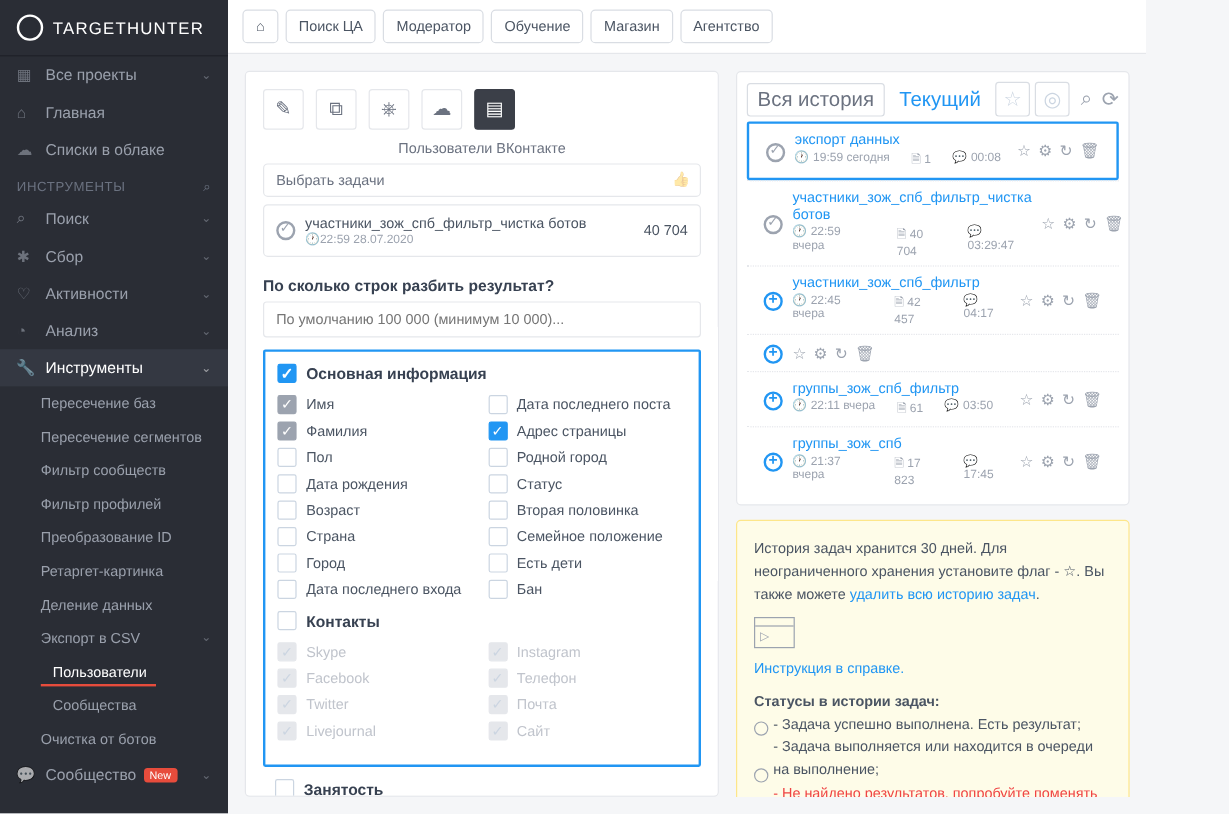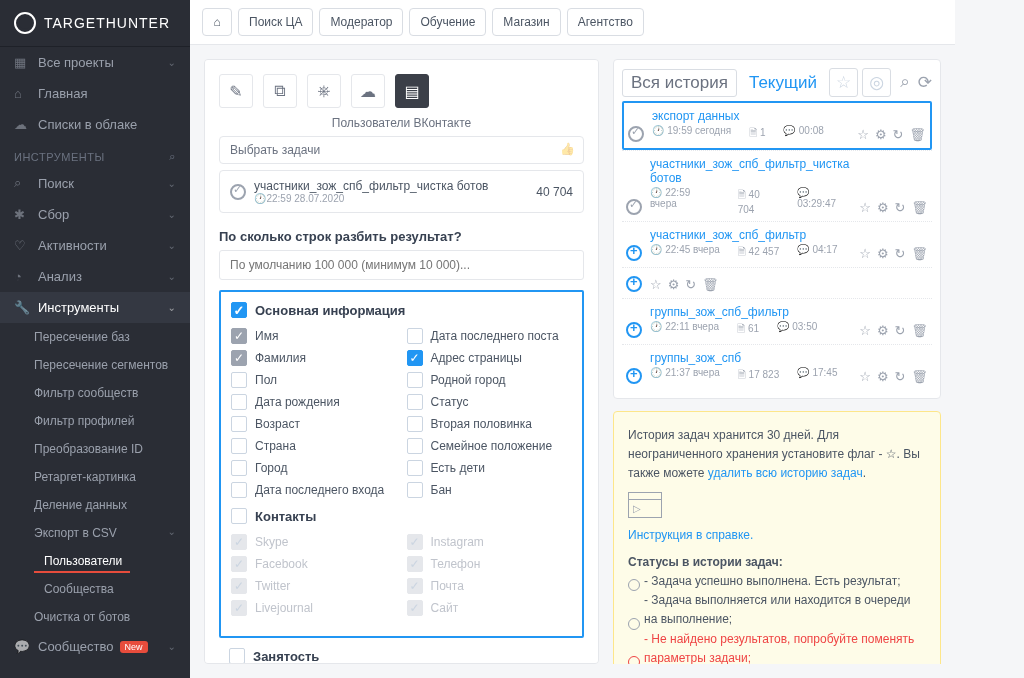--- a/index.html
+++ b/index.html
@@ -49,21 +49,21 @@
 .col{flex:1;display:flex;flex-direction:column;gap:6px}
 .opt{display:flex;align-items:center;gap:8px;font-size:12px;color:#4b5563}
 .opt.muted{color:#c0c4cc}
 .group2{padding:10px 0}
 .history-box{background:#fff;border:1px solid #e5e7eb;border-radius:4px;padding:8px}
 .hist-tabs{display:flex;align-items:center;gap:4px;font-size:17px;margin-bottom:4px}
 .hist-tab{border:1px solid #d9dde3;padding:3px 8px;border-radius:3px;color:#6b7280;cursor:pointer}
 .hist-tab.link{border:none;color:#2196f3}
 .hist-star{color:#cbd5e1;padding:3px 6px;border:1px solid #d9dde3;border-radius:3px}
 .hist-icons{margin-left:auto;display:flex;gap:8px;color:#9ca3af}
-.hist-item{border-top:1px dotted #e5e7eb;padding:6px 4px;display:flex;align-items:flex-end;gap:8px}
+.hist-item{border-top:1px dotted #e5e7eb;padding:6px 14px;display:flex;align-items:center;gap:8px}
 .hist-item:first-of-type{border-top:none}
 .hist-item.hl{border:2px solid #2196f3;border-radius:2px}
 .hi-icon{width:16px;height:16px;border:2px solid #9ca3af;border-radius:50%;flex-shrink:0;margin-top:2px;position:relative}
 .hi-icon.plus{border-color:#2196f3}
 .hi-icon.plus::after{content:"+";color:#2196f3;position:absolute;top:-4px;left:2px;font-size:13px;font-weight:bold}
 .hi-icon.chk::after{content:"✓";color:#9ca3af;position:absolute;top:-3px;left:1px;font-size:11px}
 .hi-body{flex:1}
 .hi-title{font-size:12px;color:#2196f3;margin-bottom:2px}
 .hi-meta{font-size:10px;color:#9ca3af;display:flex;gap:18px}
 .hi-actions{display:flex;gap:6px;color:#9ca3af;font-size:13px}

